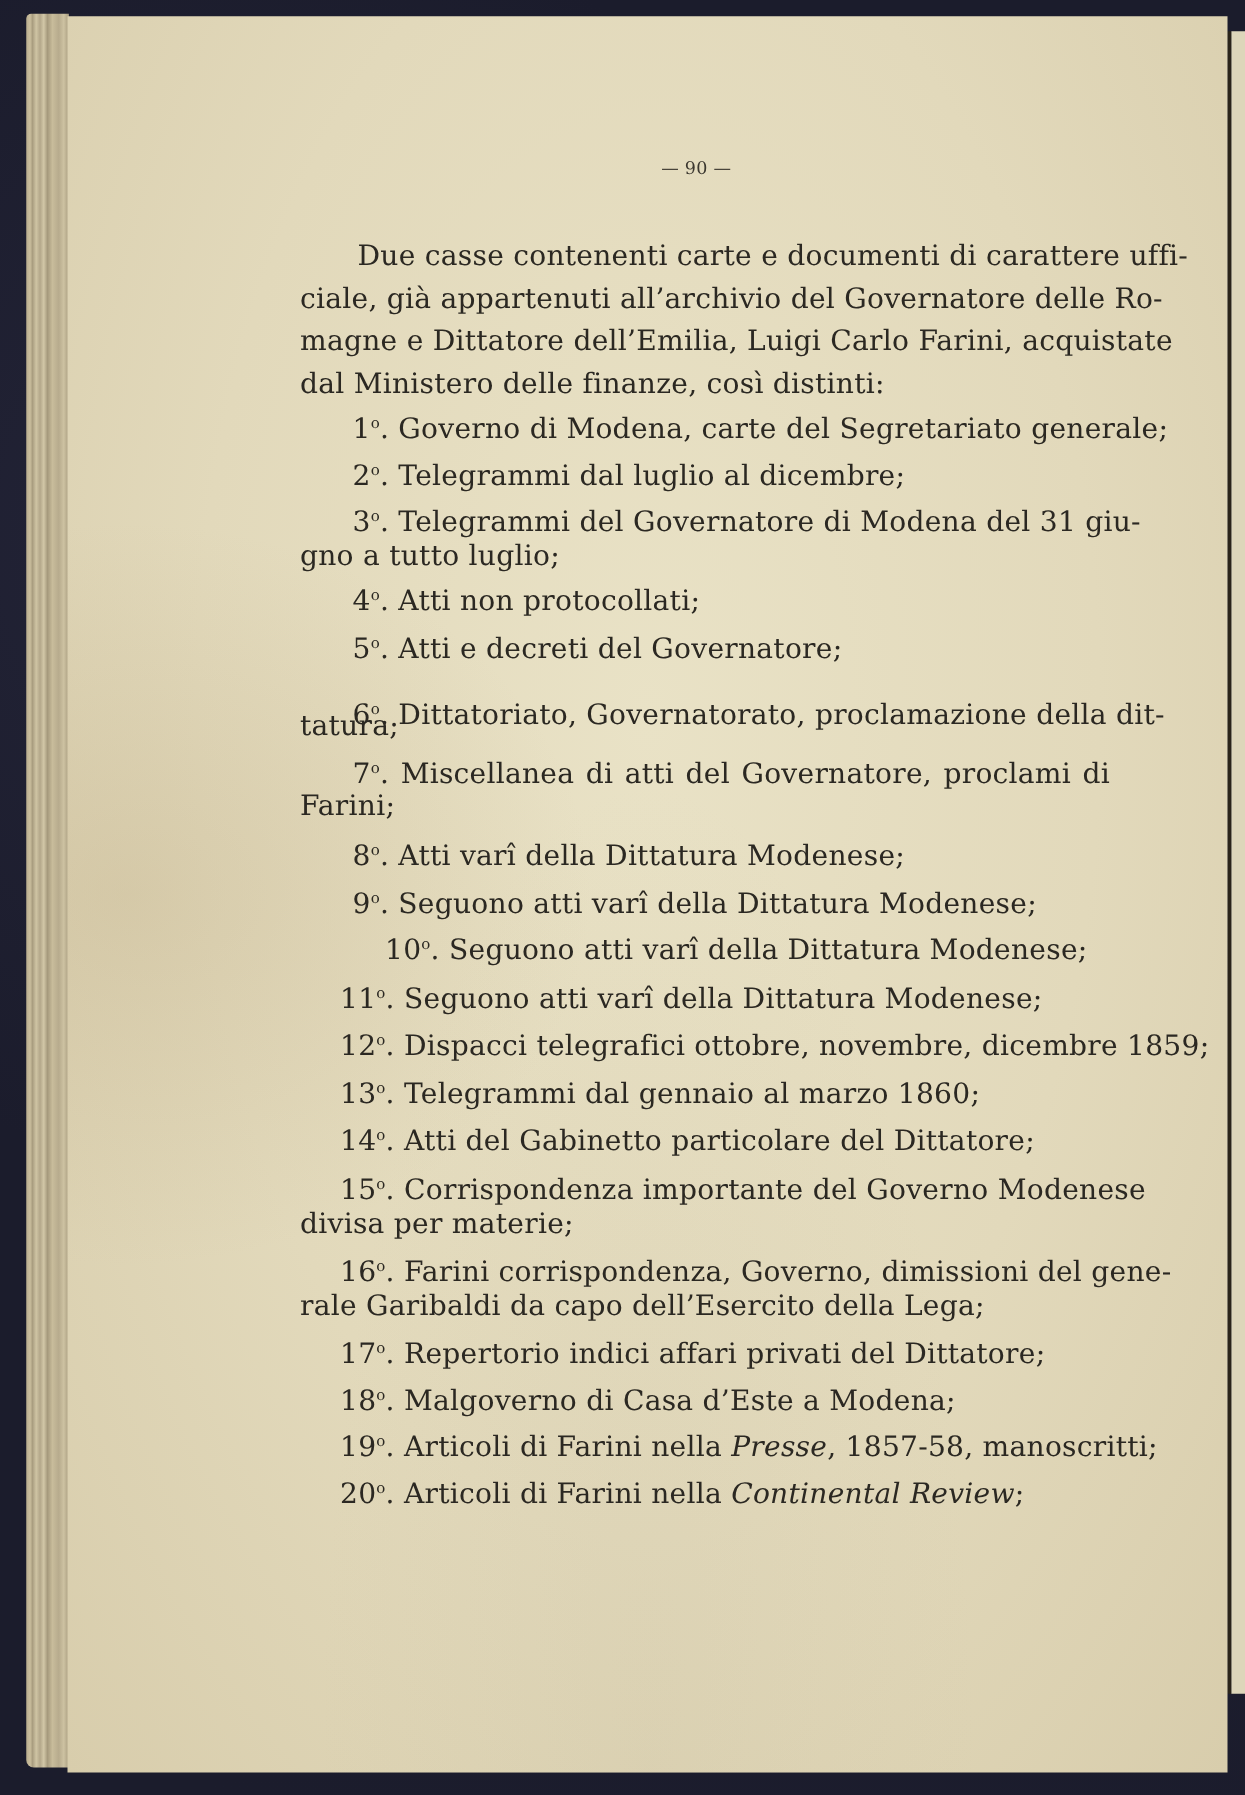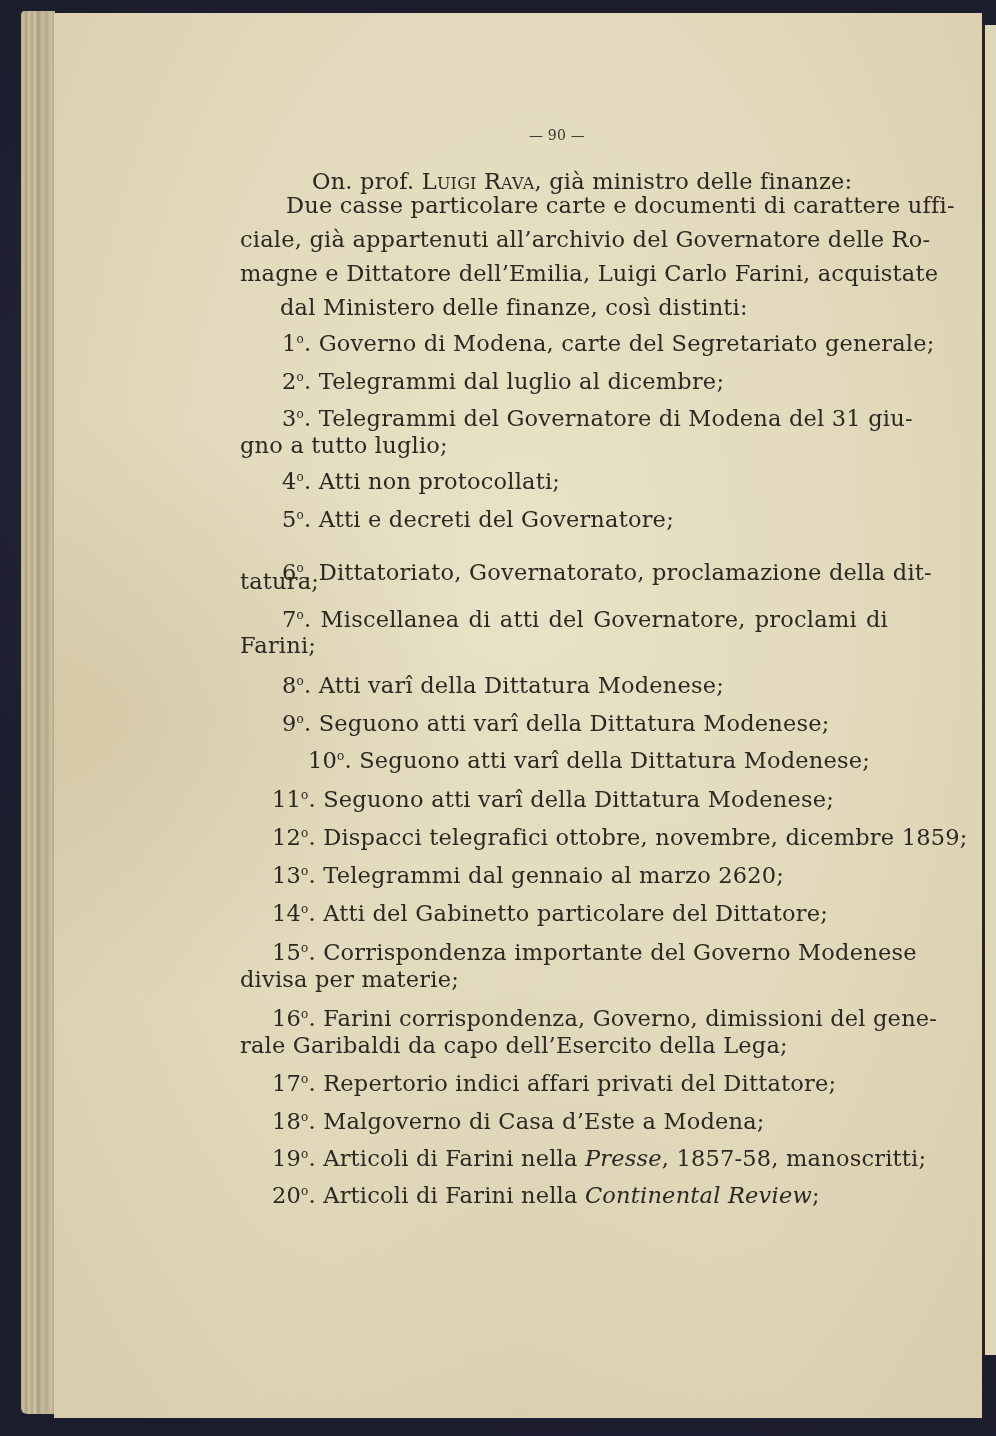--- a/index.html
+++ b/index.html
@@ -113,29 +113,26 @@
 
 <div class="scan-bg"></div>
 <div class="page-edges"></div>
 <div class="next-page-edge"></div>
 <div class="gutter-line"></div>
 
 <div class="page">
   <div class="content">
     <div class="page-number">— 90 —</div>
 
-    <div class="line" style="top:153px; left:258px;">
-      <span>On. prof. </span><span class="sc">Luigi Rava</span><span>, già ministro delle finanze:</span>
-    </div>
 
     <div id="intro">
-        <div class="line justify" style="top: 177px; left: 232px; width: 602px;">Due casse particolare carte e documenti di carattere uffi-</div>
+        <div class="line justify" style="top: 177px; left: 232px; width: 602px;">Due casse contenenti carte e documenti di carattere uffi-</div>
         <div class="line justify" style="top: 211px; left: 186px; width: 648px;">ciale, già appartenuti all’archivio del Governatore delle Ro-</div>
         <div class="line justify" style="top: 245px; left: 186px; width: 648px;">magne e Dittatore dell’Emilia, Luigi Carlo Farini, acquistate</div>
-        <div class="line" style="top: 279px; left: 186px; margin-left: 40px;">dal Ministero delle finanze, così distinti:</div>
+        <div class="line" style="top: 279px; left: 186px;">dal Ministero delle finanze, così distinti:</div>
       </div>
     <div id="items">
         <div>
           <div class="line" style="top: 315px; left: 228px;"><span>1<sup class="o">o</sup>. </span><span>Governo di Modena, carte del Segretariato generale;</span></div>
         </div>
         <div>
           <div class="line" style="top: 353px; left: 228px;"><span>2<sup class="o">o</sup>. </span><span>Telegrammi dal luglio al dicembre;</span></div>
         </div>
         <div>
           <div class="line justify" style="top: 390px; left: 228px; width: 606px;"><span>3<sup class="o">o</sup>. </span><span>Telegrammi del Governatore di Modena del 31 giu-</span></div>
@@ -164,21 +161,21 @@
         <div>
           <div class="line" style="top: 732px; left: 218px; margin-left: 36px;"><span>10<sup class="o">o</sup>. </span><span>Seguono atti varî della Dittatura Modenese;</span></div>
         </div>
         <div>
           <div class="line" style="top: 771px; left: 218px;"><span>11<sup class="o">o</sup>. </span><span>Seguono atti varî della Dittatura Modenese;</span></div>
         </div>
         <div>
           <div class="line" style="top: 809px; left: 218px;"><span>12<sup class="o">o</sup>. </span><span>Dispacci telegrafici ottobre, novembre, dicembre 1859;</span></div>
         </div>
         <div>
-          <div class="line" style="top: 847px; left: 218px;"><span>13<sup class="o">o</sup>. </span><span>Telegrammi dal gennaio al marzo 2620;</span></div>
+          <div class="line" style="top: 847px; left: 218px;"><span>13<sup class="o">o</sup>. </span><span>Telegrammi dal gennaio al marzo 1860;</span></div>
         </div>
         <div>
           <div class="line" style="top: 885px; left: 218px;"><span>14<sup class="o">o</sup>. </span><span>Atti del Gabinetto particolare del Dittatore;</span></div>
         </div>
         <div>
           <div class="line justify" style="top: 924px; left: 218px; width: 616px;"><span>15<sup class="o">o</sup>. </span><span>Corrispondenza importante del Governo Modenese</span></div>
           <div class="line" style="top: 951px; left: 186px;">divisa per materie;</div>
         </div>
         <div>
           <div class="line justify" style="top: 990px; left: 218px; width: 616px;"><span>16<sup class="o">o</sup>. </span><span>Farini corrispondenza, Governo, dimissioni del gene-</span></div>

